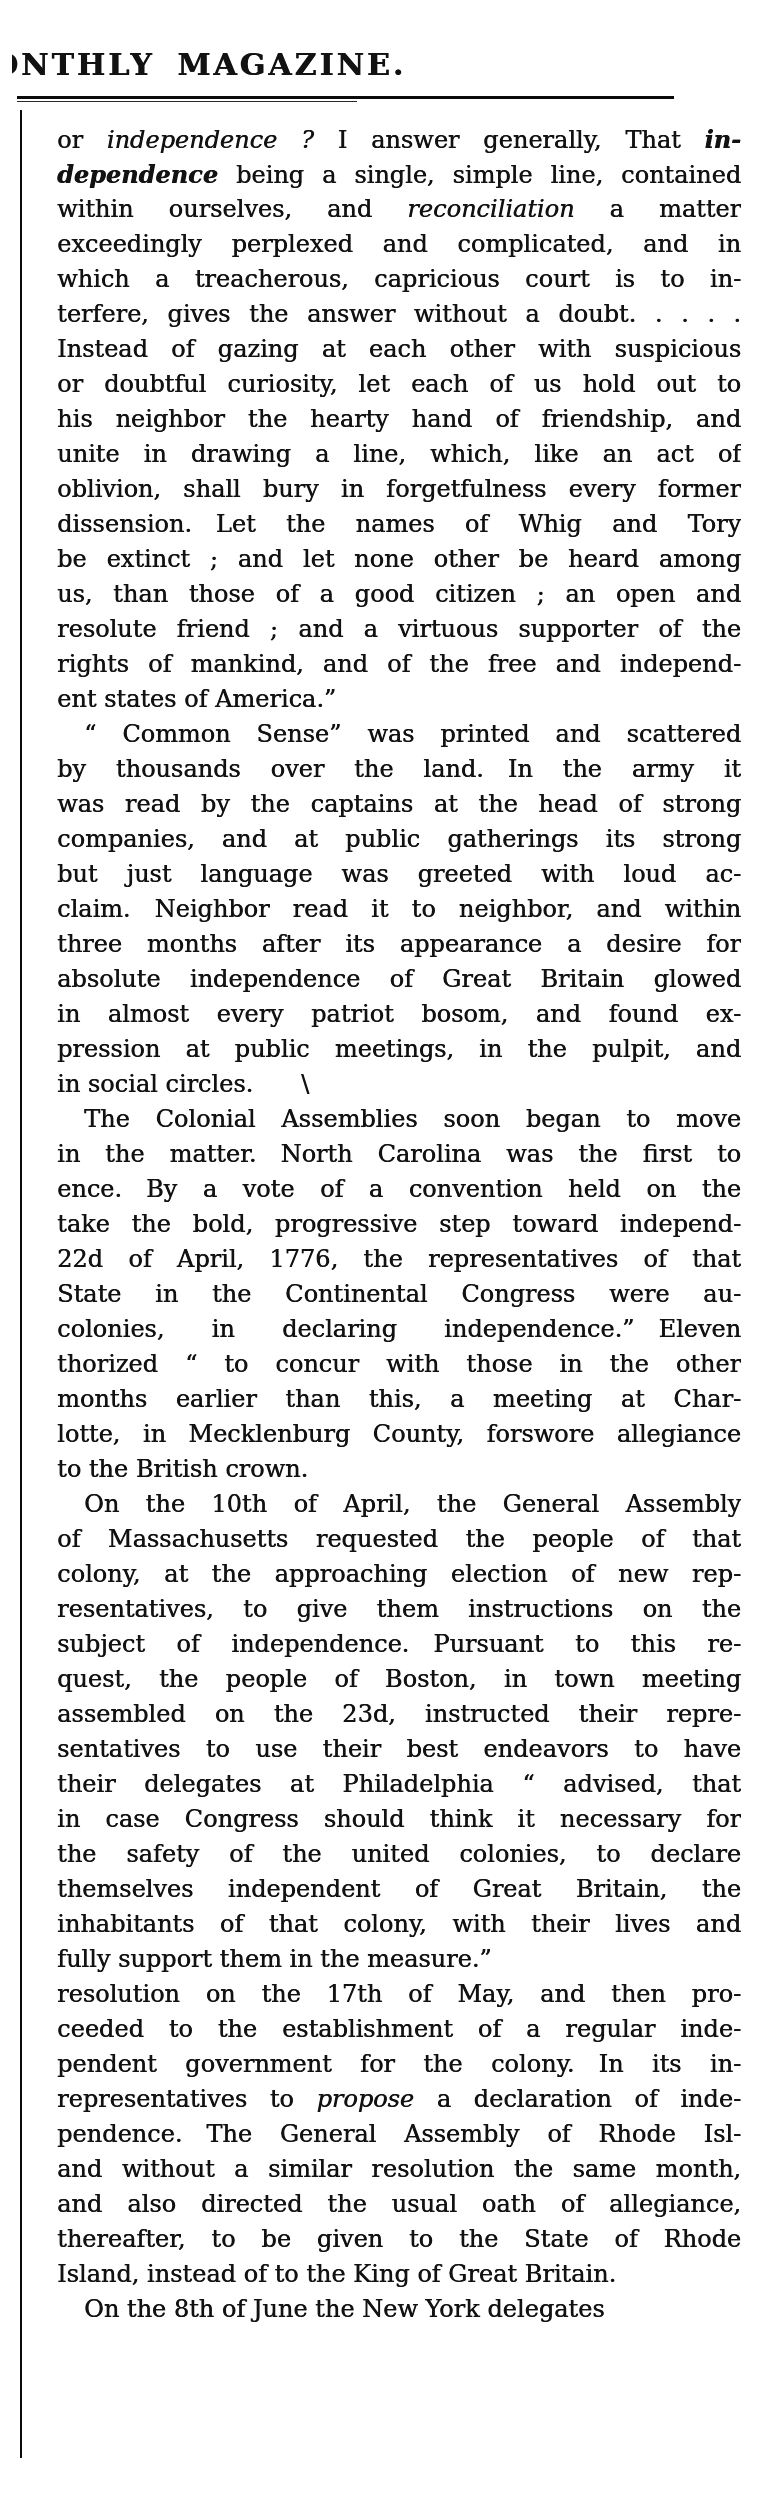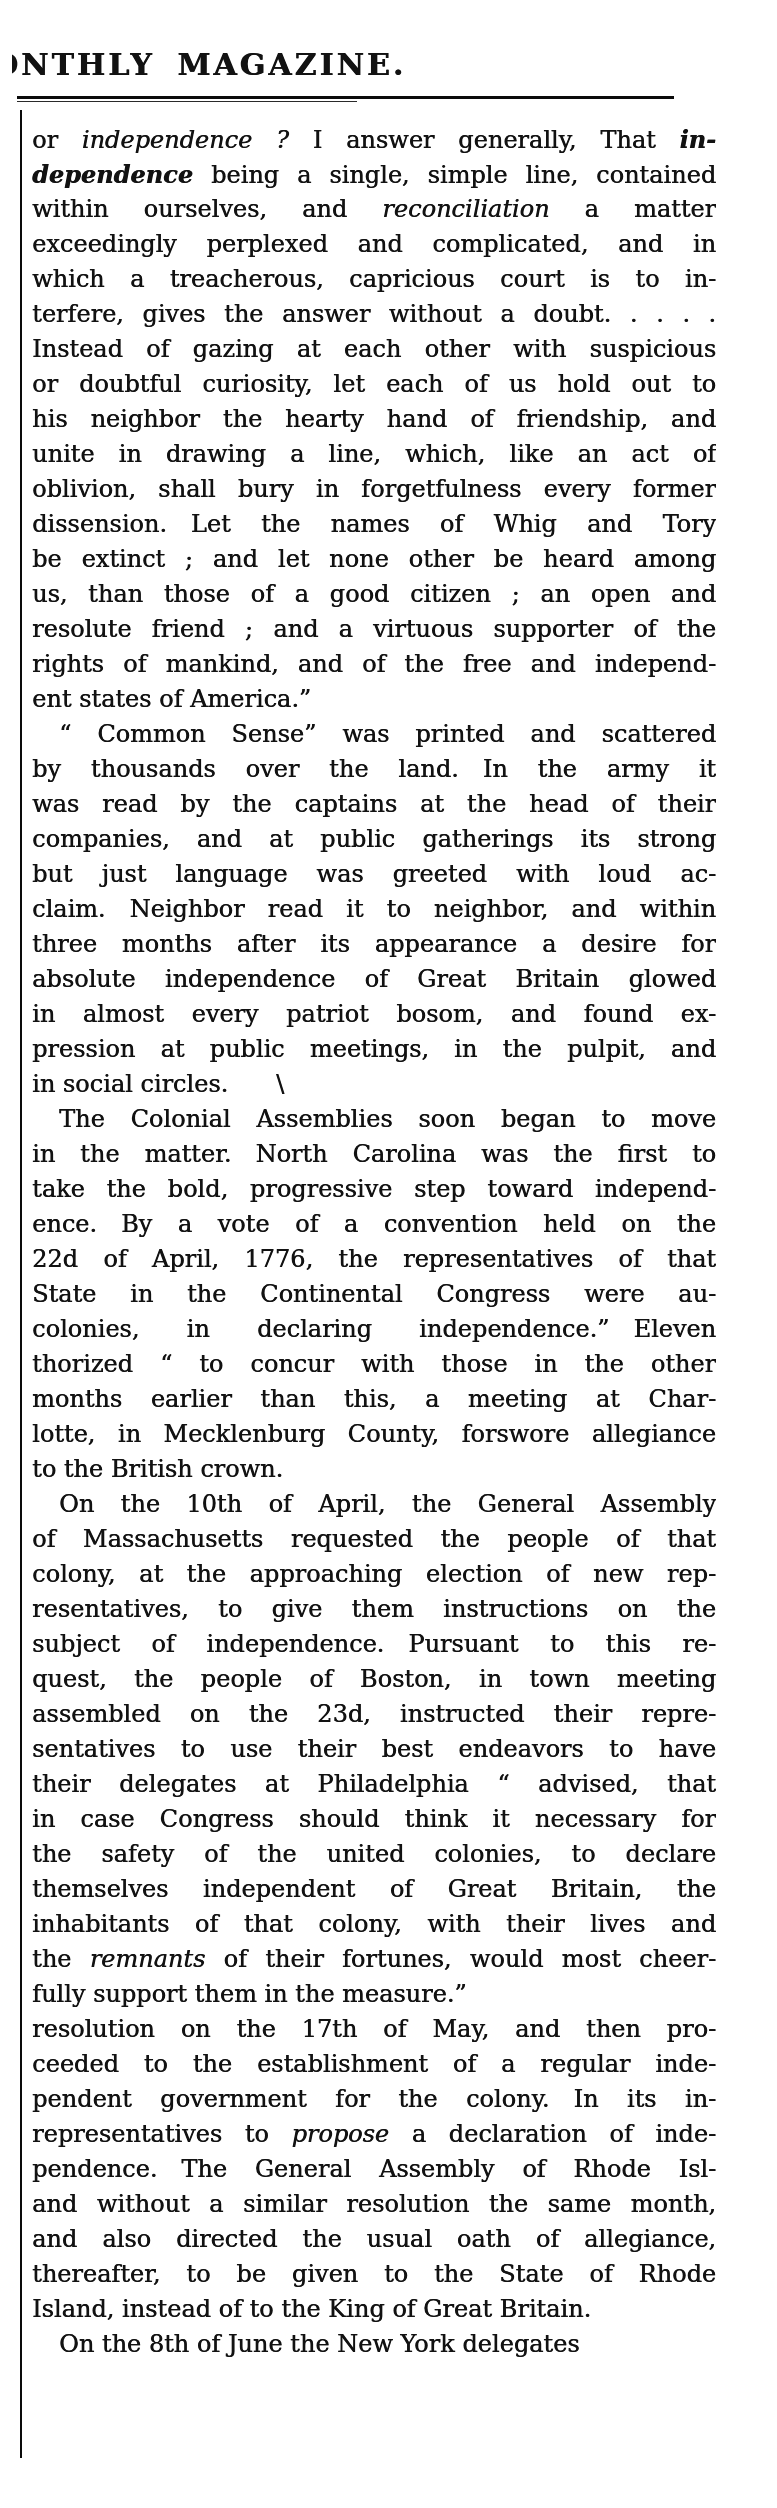--- a/index.html
+++ b/index.html
@@ -48,21 +48,21 @@
   }
   .column-rule {
     position: absolute;
     top: 110px; left: 20px;
     width: 2px; height: 2348px;
     background: #0a0a0a;
   }
   
   .text-column {
     position: absolute;
-    top: 122px; left: 32px;
+    top: 122px; left: 57px;
     width: 684px;
   }
   .paragraph { margin: 0; padding: 0; }
   .line {
     height: 35px;
     line-height: 35px;
     font-size: 24px;
     overflow: hidden;
     text-align: justify;
     text-align-last: justify;
@@ -112,35 +112,35 @@
         <div class="line">dissension. Let the names of Whig and Tory</div>
         <div class="line">be extinct ; and let none other be heard among</div>
         <div class="line">us, than those of a good citizen ; an open and</div>
         <div class="line">resolute friend ; and a virtuous supporter of the</div>
         <div class="line">rights of mankind, and of the free and independ-</div>
         <div class="line last">ent states of America.”</div>
       </div>
       <div class="paragraph">
         <div class="line indent">“ Common Sense” was printed and scattered</div>
         <div class="line">by thousands over the land. In the army it</div>
-        <div class="line">was read by the captains at the head of their</div>
+        <div class="line">was read by the captains at the head of strong</div>
         <div class="line">companies, and at public gatherings its strong</div>
         <div class="line">but just language was greeted with loud ac-</div>
         <div class="line">claim. Neighbor read it to neighbor, and within</div>
         <div class="line">three months after its appearance a desire for</div>
         <div class="line">absolute independence of Great Britain glowed</div>
         <div class="line">in almost every patriot bosom, and found ex-</div>
         <div class="line">pression at public meetings, in the pulpit, and</div>
         <div class="line last">in social circles.   \</div>
       </div>
       <div class="paragraph">
         <div class="line indent">The Colonial Assemblies soon began to move</div>
         <div class="line">in the matter. North Carolina was the first to</div>
+        <div class="line">ence. By a vote of a convention held on the</div>
         <div class="line">take the bold, progressive step toward independ-</div>
-        <div class="line">ence. By a vote of a convention held on the</div>
         <div class="line">22d of April, 1776, the representatives of that</div>
         <div class="line">State in the Continental Congress were au-</div>
         <div class="line">colonies, in declaring independence.” Eleven</div>
         <div class="line">thorized “ to concur with those in the other</div>
         <div class="line">months earlier than this, a meeting at Char-</div>
         <div class="line">lotte, in Mecklenburg County, forswore allegiance</div>
         <div class="line last">to the British crown.</div>
       </div>
       <div class="paragraph">
         <div class="line indent">On the 10th of April, the General Assembly</div>
@@ -149,21 +149,20 @@
         <div class="line">resentatives, to give them instructions on the</div>
         <div class="line">subject of independence. Pursuant to this re-</div>
         <div class="line">quest, the people of Boston, in town meeting</div>
         <div class="line">assembled on the 23d, instructed their repre-</div>
         <div class="line">sentatives to use their best endeavors to have</div>
         <div class="line">their delegates at Philadelphia “ advised, that</div>
         <div class="line">in case Congress should think it necessary for</div>
         <div class="line">the safety of the united colonies, to declare</div>
         <div class="line">themselves independent of Great Britain, the</div>
         <div class="line">inhabitants of that colony, with their lives and</div>
-        <div class="line">the <i>remnants</i> of their fortunes, would most cheer-</div>
         <div class="line last">fully support them in the measure.”</div>
       </div>
       <div class="paragraph">
         <div class="line">resolution on the 17th of May, and then pro-</div>
         <div class="line">ceeded to the establishment of a regular inde-</div>
         <div class="line">pendent government for the colony. In its in-</div>
         <div class="line">representatives to <i>propose</i> a declaration of inde-</div>
         <div class="line">pendence. The General Assembly of Rhode Isl-</div>
         <div class="line">and without a similar resolution the same month,</div>
         <div class="line">and also directed the usual oath of allegiance,</div>

